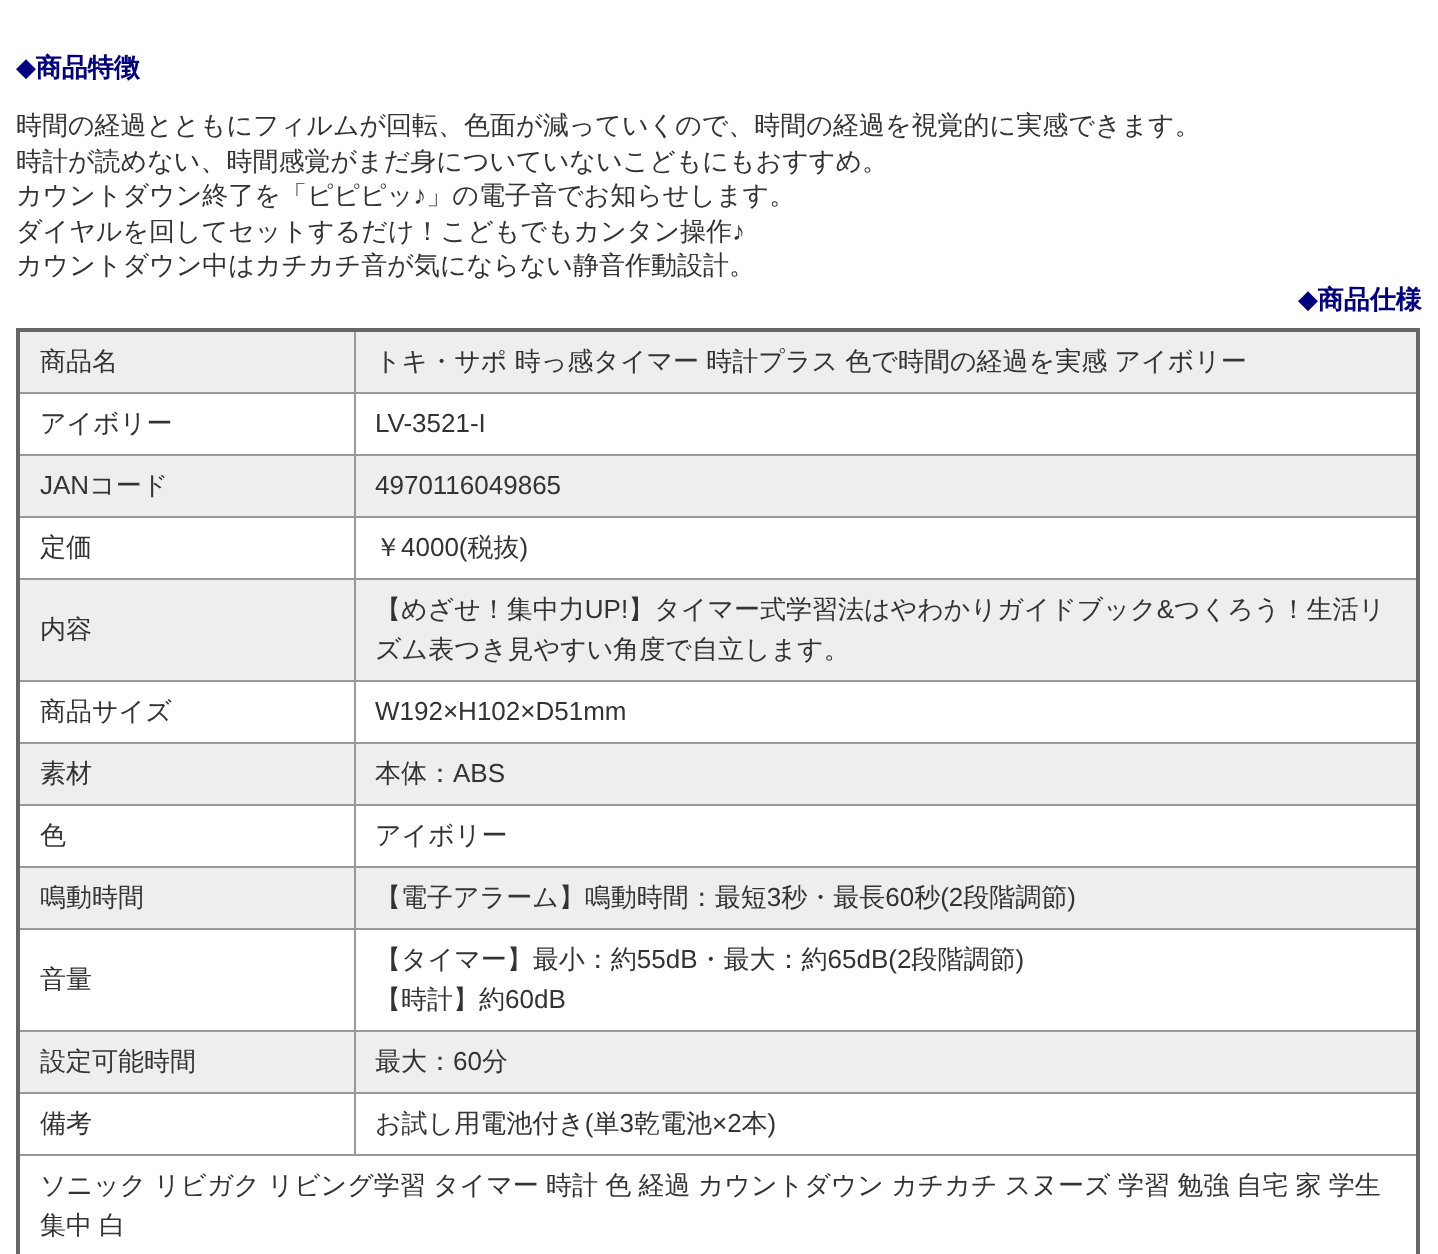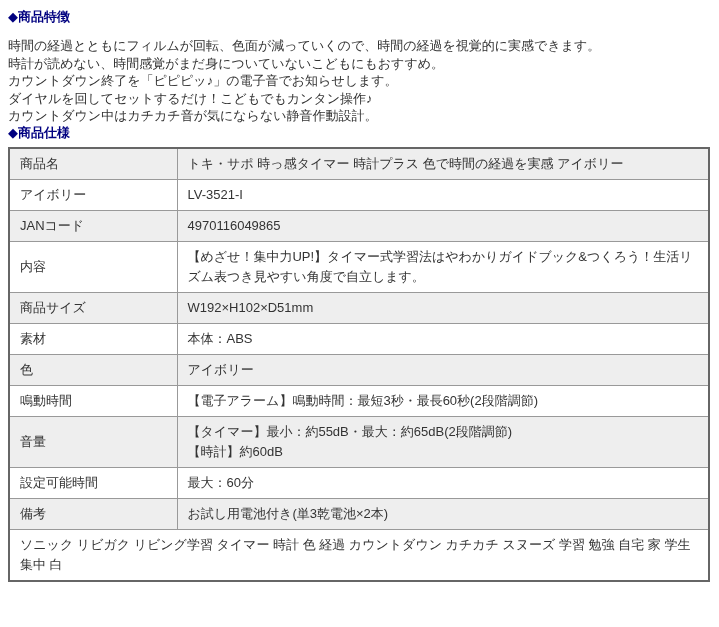--- a/index.html
+++ b/index.html
@@ -18,23 +18,23 @@
     color:var(--text-color);
     font-size:13px;
   }
   .page{padding:6px 8px 0 8px;}
   .section-heading{
     color:var(--heading-color);
     font-size:13px;
     font-weight:bold;
     line-height:16px;
   }
-  .features-heading{margin:3px 0 12px 0;}
+  .features-heading{margin:20px 0 12px 0;}
   .features-text{line-height:17.5px;}
-  .specs-heading{margin:0 0 6px 0;}
+  .specs-heading{margin:0 0 6px 12px;text-align:right;}
   table.specs-table{
     width:700px;
     table-layout:fixed;
     border-collapse:collapse;
     border:2px solid var(--border-outer);
     background:#ffffff;
   }
   table.specs-table td{
     border:1px solid var(--border-inner);
     padding:5px 10px;
@@ -76,20 +76,24 @@
       </tr>
       <tr>
         <td class="spec-label">アイボリー</td>
         <td class="spec-value">LV-3521-I</td>
       </tr>
       <tr>
         <td class="spec-label">JANコード</td>
         <td class="spec-value">4970116049865</td>
       </tr>
       <tr>
+        <td class="spec-label">定価</td>
+        <td class="spec-value">￥4000(税抜)</td>
+      </tr>
+      <tr>
         <td class="spec-label">内容</td>
         <td class="spec-value">【めざせ！集中力UP!】タイマー式学習法はやわかりガイドブック&amp;つくろう！生活リズム表つき見やすい角度で自立します。</td>
       </tr>
       <tr>
         <td class="spec-label">商品サイズ</td>
         <td class="spec-value">W192×H102×D51mm</td>
       </tr>
       <tr>
         <td class="spec-label">素材</td>
         <td class="spec-value">本体：ABS</td>

